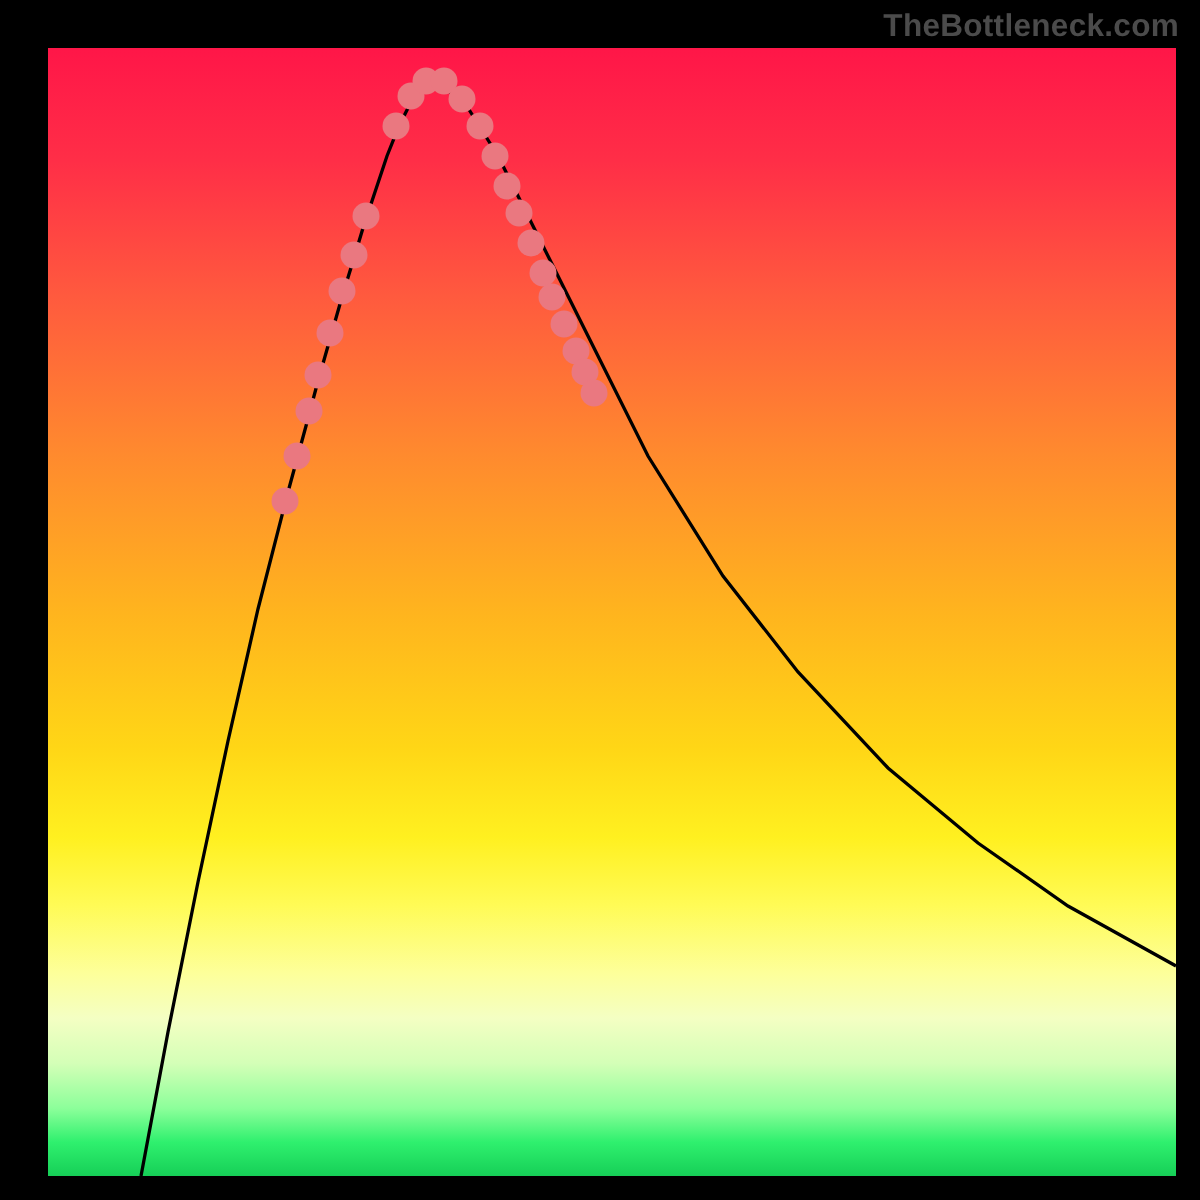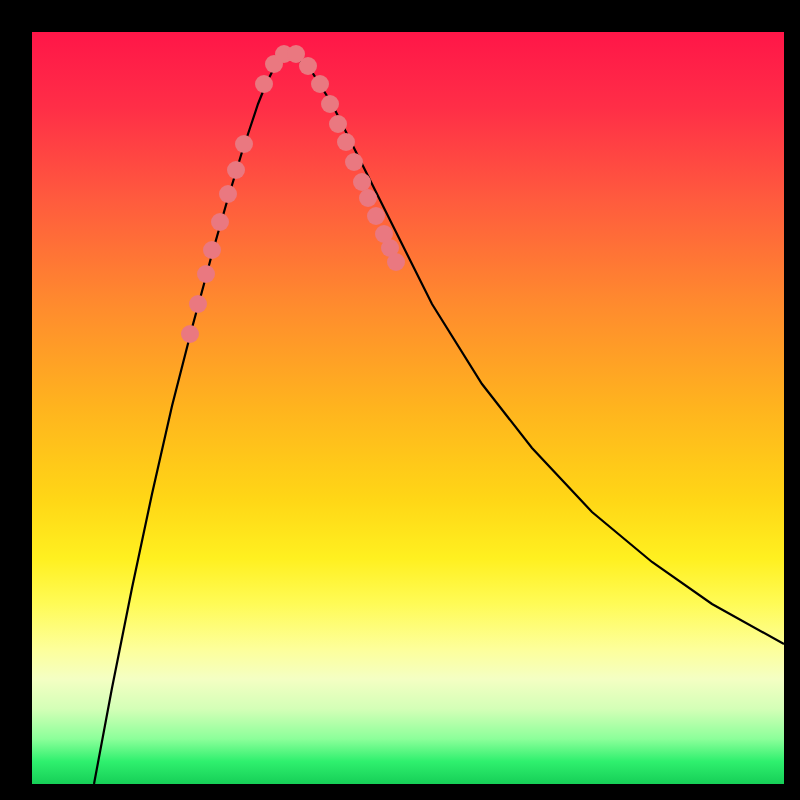--- a/index.html
+++ b/index.html
@@ -74,20 +74,21 @@
     margin-left: -9px;
     margin-top: -9px;
     border-radius: 50%;
     background: #ea7880;
   }
 </style>
 </head>
 <body>
 
 <div class="frame">
+  <div class="attribution">TheBottleneck.com</div>
 
   <div class="plot-area">
 
     <svg class="curve" viewBox="0 0 752 752" preserveAspectRatio="none">
       <path id="curve-path" d="M62 752 L80 656 L100 556 L120 462 L140 374 L160 296 L172 252 L180 222 L188 194 L196 166 L204 140 L210 120 L218 96 L226 72 L234 52 L240 40 L248 26 L260 22 L280 40 L300 72 L330 132 L360 192 L400 272 L450 352 L500 416 L560 480 L620 530 L680 572 L752 612" fill="none" stroke="#000000" stroke-width="2.2"></path>
     </svg>
 
     <div class="markers" id="markers">
         <div class="marker" style="left: 158px; top: 302px; background: rgb(234, 120, 128);"></div>
         <div class="marker" style="left: 166px; top: 272px; background: rgb(234, 120, 128);"></div>

